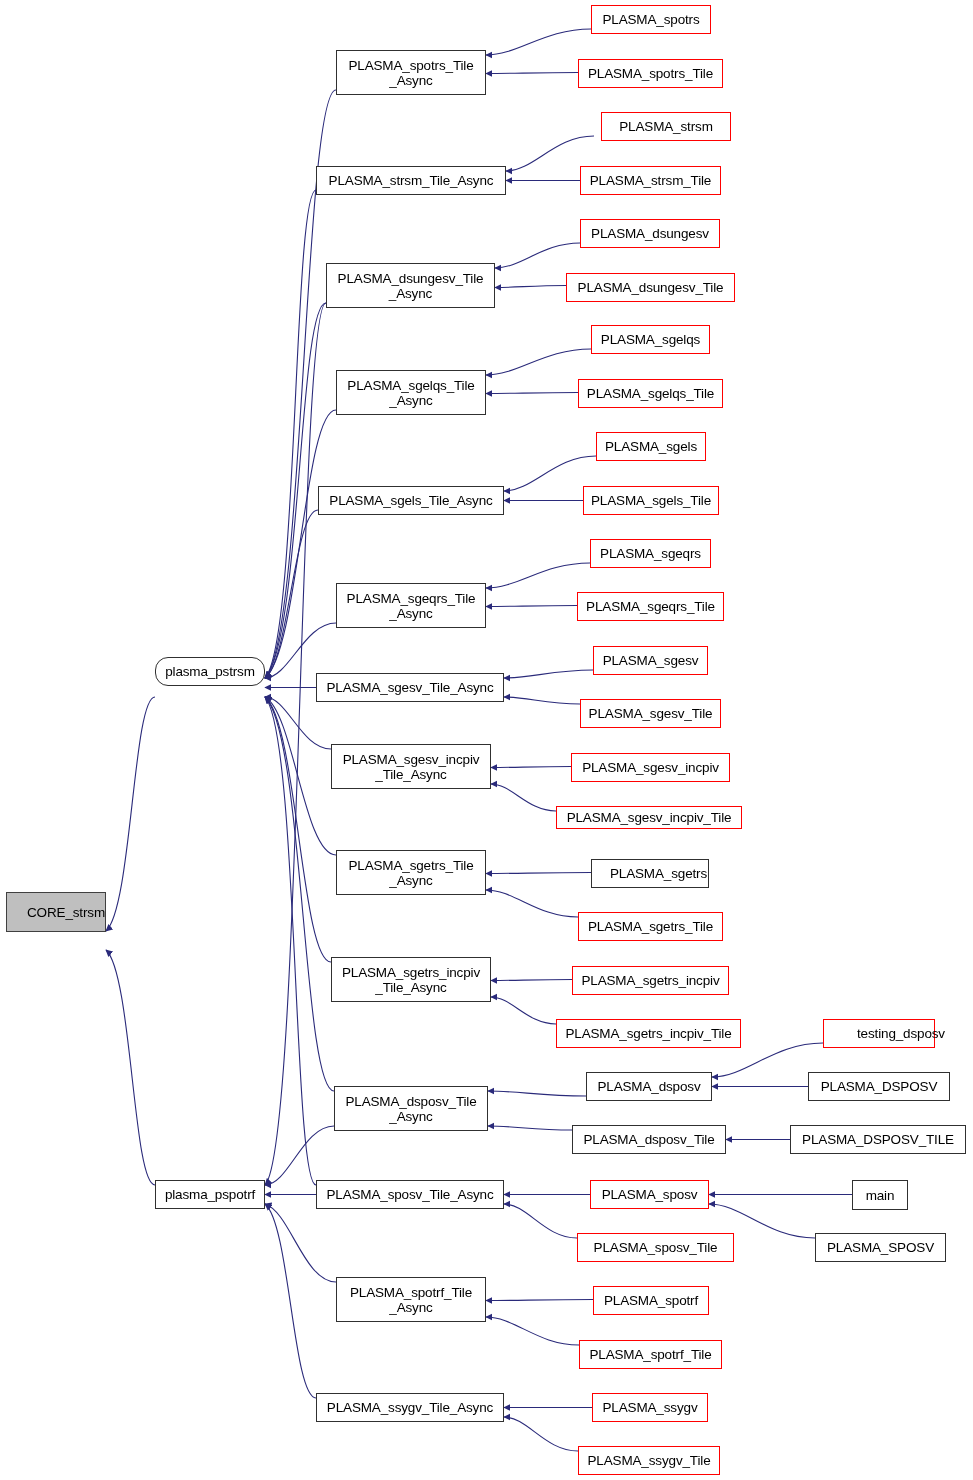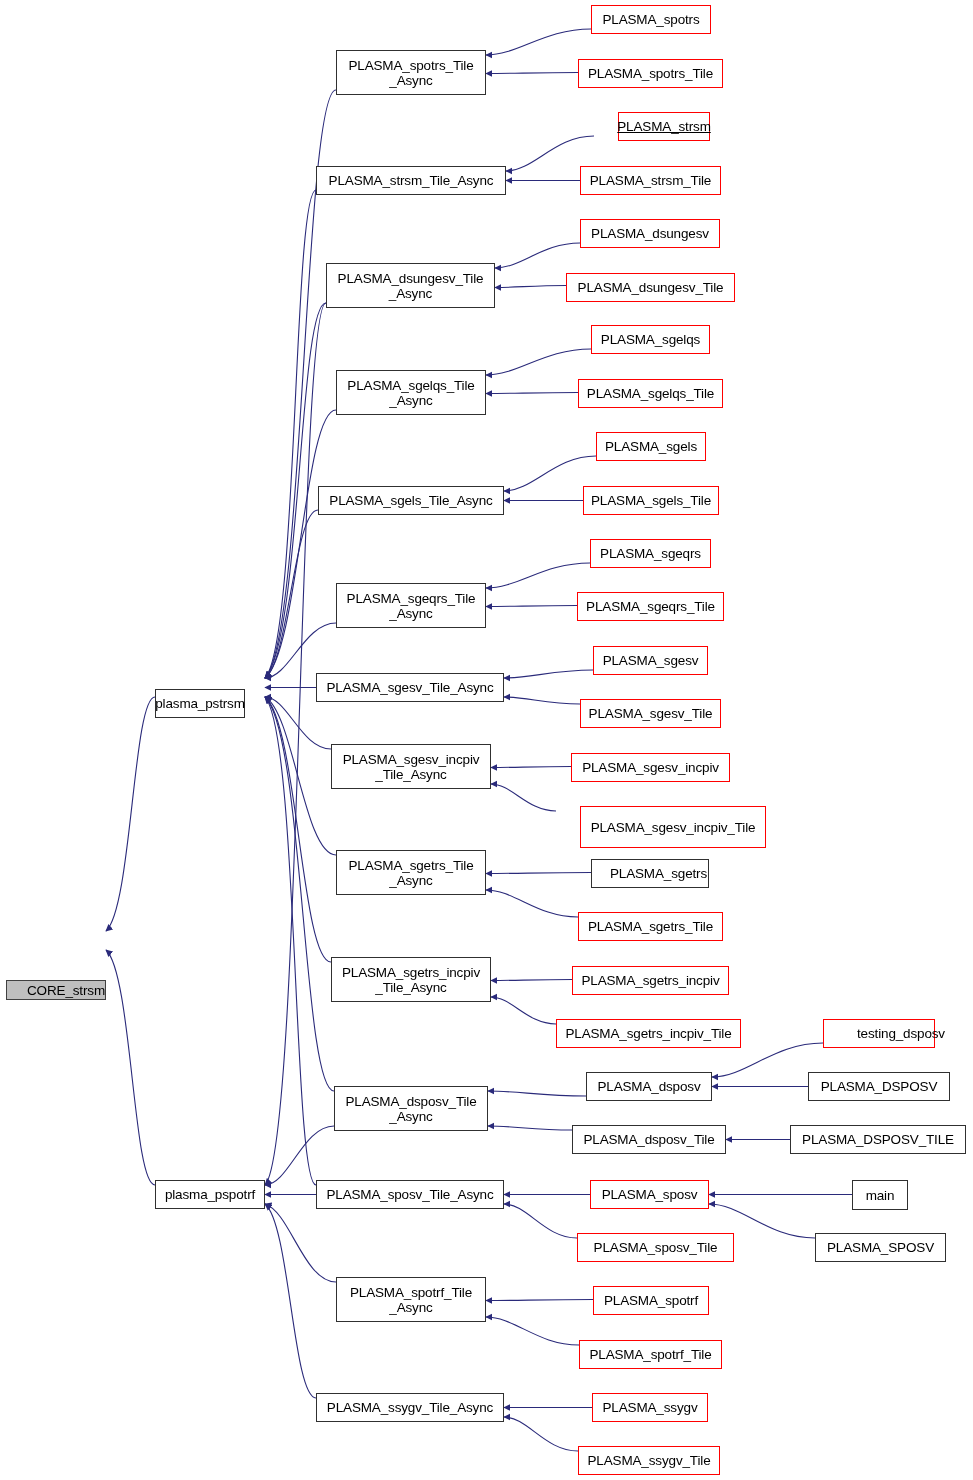--- a/index.html
+++ b/index.html
@@ -84,22 +84,22 @@
         <path d="M 592 1407.5 C 552.4 1407.5, 530.4 1407.5, 504 1407.5" fill="none" stroke="#2a2a7a" stroke-width="1.1" marker-end="url(#arrow)"></path>
         <path d="M 578 1451 C 544.7 1451, 527.832 1417, 504 1417" fill="none" stroke="#2a2a7a" stroke-width="1.1" marker-end="url(#arrow)"></path>
         <path d="M 823 1043 C 773.05 1043, 746.932 1077, 712 1077" fill="none" stroke="#2a2a7a" stroke-width="1.1" marker-end="url(#arrow)"></path>
         <path d="M 808 1086.5 C 764.8 1086.5, 740.8 1086.5, 712 1086.5" fill="none" stroke="#2a2a7a" stroke-width="1.1" marker-end="url(#arrow)"></path>
         <path d="M 790 1139.5 C 761.2 1139.5, 745.2 1139.5, 726 1139.5" fill="none" stroke="#2a2a7a" stroke-width="1.1" marker-end="url(#arrow)"></path>
         <path d="M 852 1194.5 C 787.65 1194.5, 751.9 1194.5, 709 1194.5" fill="none" stroke="#2a2a7a" stroke-width="1.1" marker-end="url(#arrow)"></path>
         <path d="M 815 1238 C 767.3 1238, 742.432 1204, 709 1204" fill="none" stroke="#2a2a7a" stroke-width="1.1" marker-end="url(#arrow)"></path>
       </g>
   </svg>
   <div id="node-layer">
-      <div class="node highlight" style="left: 6px; top: 980px; width: 100px; height: 20px; padding-left: 20px;">CORE_strsm</div>
-      <div class="node black" style="left: 155px; top: 689px; width: 90px; height: 29px;">plasma_pstrsm</div>
+      <div class="node highlight" style="left: 6px; top: 892px; width: 100px; height: 40px; padding-left: 20px;">CORE_strsm</div>
+      <div class="node black" style="left: 155px; top: 657px; width: 110px; height: 29px; border-radius: 13px;">plasma_pstrsm</div>
       <div class="node black" style="left: 155px; top: 1180px; width: 110px; height: 29px;">plasma_pspotrf</div>
       <div class="node black" style="left: 336px; top: 50px; width: 150px; height: 45px;">PLASMA_spotrs_Tile
 _Async</div>
       <div class="node black" style="left: 316px; top: 166px; width: 190px; height: 29px;">PLASMA_strsm_Tile_Async</div>
       <div class="node black" style="left: 326px; top: 263px; width: 169px; height: 45px;">PLASMA_dsungesv_Tile
 _Async</div>
       <div class="node black" style="left: 336px; top: 370px; width: 150px; height: 45px;">PLASMA_sgelqs_Tile
 _Async</div>
       <div class="node black" style="left: 318px; top: 486px; width: 186px; height: 29px;">PLASMA_sgels_Tile_Async</div>
       <div class="node black" style="left: 336px; top: 583px; width: 150px; height: 45px;">PLASMA_sgeqrs_Tile
@@ -112,34 +112,34 @@
       <div class="node black" style="left: 331px; top: 957px; width: 160px; height: 45px;">PLASMA_sgetrs_incpiv
 _Tile_Async</div>
       <div class="node black" style="left: 334px; top: 1086px; width: 154px; height: 45px;">PLASMA_dsposv_Tile
 _Async</div>
       <div class="node black" style="left: 316px; top: 1180px; width: 188px; height: 29px;">PLASMA_sposv_Tile_Async</div>
       <div class="node black" style="left: 336px; top: 1277px; width: 150px; height: 45px;">PLASMA_spotrf_Tile
 _Async</div>
       <div class="node black" style="left: 316px; top: 1393px; width: 188px; height: 29px;">PLASMA_ssygv_Tile_Async</div>
       <div class="node red" style="left: 591px; top: 5px; width: 120px; height: 29px;">PLASMA_spotrs</div>
       <div class="node red" style="left: 578px; top: 59px; width: 145px; height: 29px;">PLASMA_spotrs_Tile</div>
-      <div class="node red" style="left: 618px; top: 112px; width: 92px; height: 29px; text-decoration: underline;">PLASMA_strsm</div>
+      <div class="node red" style="left: 601px; top: 112px; width: 130px; height: 29px;">PLASMA_strsm</div>
       <div class="node red" style="left: 580px; top: 166px; width: 141px; height: 29px;">PLASMA_strsm_Tile</div>
       <div class="node red" style="left: 580px; top: 219px; width: 140px; height: 29px;">PLASMA_dsungesv</div>
       <div class="node red" style="left: 566px; top: 273px; width: 169px; height: 29px;">PLASMA_dsungesv_Tile</div>
       <div class="node red" style="left: 591px; top: 325px; width: 119px; height: 29px;">PLASMA_sgelqs</div>
       <div class="node red" style="left: 578px; top: 379px; width: 145px; height: 29px;">PLASMA_sgelqs_Tile</div>
       <div class="node red" style="left: 596px; top: 432px; width: 110px; height: 29px;">PLASMA_sgels</div>
       <div class="node red" style="left: 583px; top: 486px; width: 136px; height: 29px;">PLASMA_sgels_Tile</div>
       <div class="node red" style="left: 590px; top: 539px; width: 121px; height: 29px;">PLASMA_sgeqrs</div>
       <div class="node red" style="left: 577px; top: 592px; width: 147px; height: 29px;">PLASMA_sgeqrs_Tile</div>
       <div class="node red" style="left: 593px; top: 646px; width: 115px; height: 29px;">PLASMA_sgesv</div>
       <div class="node red" style="left: 580px; top: 699px; width: 141px; height: 29px;">PLASMA_sgesv_Tile</div>
       <div class="node red" style="left: 571px; top: 753px; width: 159px; height: 29px;">PLASMA_sgesv_incpiv</div>
-      <div class="node red" style="left: 556px; top: 806px; width: 186px; height: 42px; margin-left: 24px;">PLASMA_sgesv_incpiv_Tile</div>
+      <div class="node red" style="left: 556px; top: 806px; width: 186px; height: 23px;">PLASMA_sgesv_incpiv_Tile</div>
       <div class="node black" style="left: 591px; top: 859px; width: 118px; height: 29px; padding-left: 17px;">PLASMA_sgetrs</div>
       <div class="node red" style="left: 578px; top: 912px; width: 145px; height: 29px;">PLASMA_sgetrs_Tile</div>
       <div class="node red" style="left: 572px; top: 966px; width: 157px; height: 29px;">PLASMA_sgetrs_incpiv</div>
       <div class="node red" style="left: 556px; top: 1019px; width: 185px; height: 29px;">PLASMA_sgetrs_incpiv_Tile</div>
       <div class="node black" style="left: 586px; top: 1072px; width: 126px; height: 29px;">PLASMA_dsposv</div>
       <div class="node black" style="left: 572px; top: 1125px; width: 154px; height: 29px;">PLASMA_dsposv_Tile</div>
       <div class="node red" style="left: 590px; top: 1180px; width: 119px; height: 29px;">PLASMA_sposv</div>
       <div class="node red" style="left: 577px; top: 1233px; width: 157px; height: 29px;">PLASMA_sposv_Tile</div>
       <div class="node red" style="left: 593px; top: 1286px; width: 116px; height: 29px;">PLASMA_spotrf</div>
       <div class="node red" style="left: 579px; top: 1340px; width: 143px; height: 29px;">PLASMA_spotrf_Tile</div>

